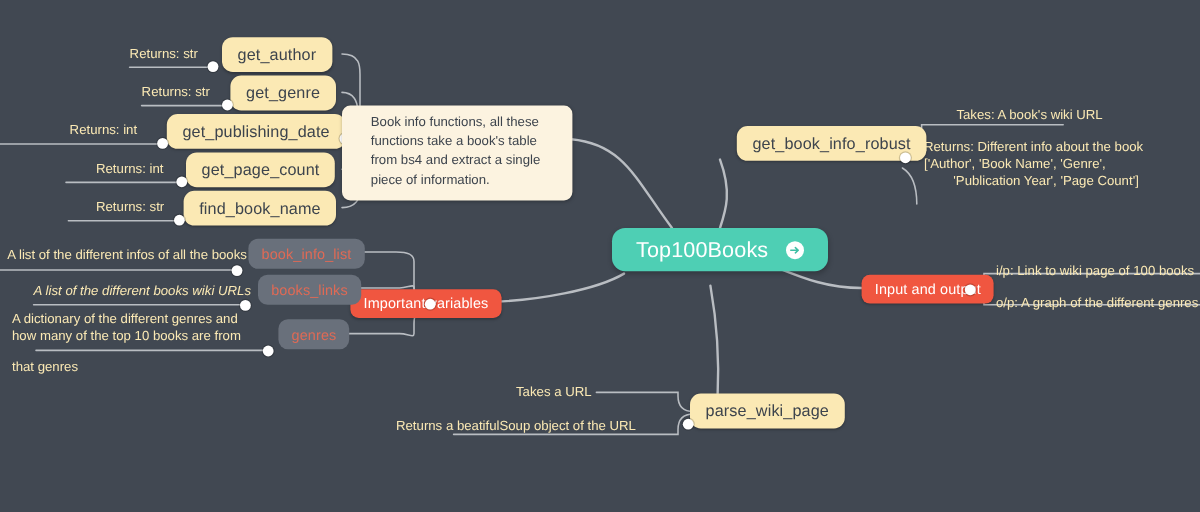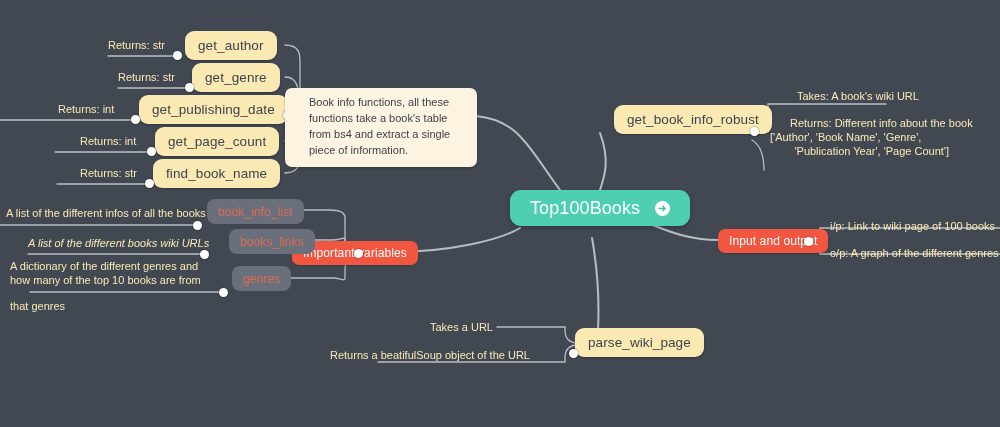--- a/index.html
+++ b/index.html
@@ -189,37 +189,37 @@
     <span class="arrow-badge">
       <svg width="11" height="11" viewBox="0 0 11 11">
         <path d="M2 5.5 H8 M5.8 3.3 L8.2 5.5 L5.8 7.7" fill="none" stroke="#3fbfa5" stroke-width="1.3" stroke-linecap="round" stroke-linejoin="round"></path>
       </svg>
     </span>
   </div>
 
   <div class="node node-fn" style="left:614px;top:105px;">get_book_info_robust</div>
   <div class="dot" style="left:750px;top:127px;"></div>
   <div class="lbl" style="left:770px;top:89px;margin-left:27px;">Takes: A book's wiki URL</div>
-  <div class="lbl" style="left:770px;top:116px;margin-left:20px;">Returns: Different info about the book</div>
+  <div class="lbl" style="left:770px;top:116px;">Returns: Different info about the book</div>
   <div class="lbl" style="left:770px;top:130px;">['Author', 'Book Name', 'Genre',</div>
   <div class="lbl" style="left:770px;top:144px;">        'Publication Year', 'Page Count']</div>
 
   <div class="node node-red" style="left:718px;top:229px;">Input and output</div>
   <div class="dot" style="left:804px;top:237px;"></div>
   <div class="lbl" style="left:830px;top:219px;">i/p: Link to wiki page of 100 books</div>
   <div class="lbl" style="left:830px;top:246px;">o/p: A graph of the different genres</div>
 
   <div class="node node-red" style="left:292px;top:241px;">Important variables</div>
   <div class="dot" style="left:354px;top:249px;"></div>
 
   <div class="node node-var" style="left:207px;top:199px;">book_info_list</div>
   <div class="dot" style="left:193px;top:221px;"></div>
   <div class="lbl lbl-r" style="left:6px;top:206px;width:187px;">A list of the different infos of all the books</div>
 
-  <div class="node node-var" style="left:229px;top:229px;">books_links</div>
+  <div class="node node-var" style="left:215px;top:229px;">books_links</div>
   <div class="dot" style="left:200px;top:250px;"></div>
   <div class="lbl lbl-r" style="left:28px;top:236px;width:172px;font-style:italic;">A list of the different books wiki URLs</div>
 
   <div class="node node-var" style="left:232px;top:266px;">genres</div>
   <div class="dot" style="left:219px;top:288px;"></div>
   <div class="lbl lbl-r" style="left:10px;top:259px;width:207px;">A dictionary of the different genres and</div>
   <div class="lbl lbl-r" style="left:10px;top:273px;width:207px;">how many of the top 10 books are from</div>
   <div class="lbl lbl-r" style="left:10px;top:299px;width:207px;">that genres</div>
 
   <div class="node node-fn" style="left:575px;top:328px;">parse_wiki_page</div>

